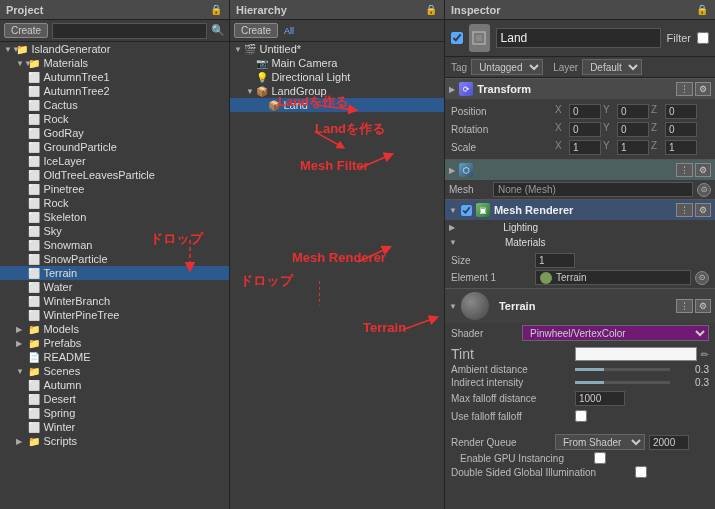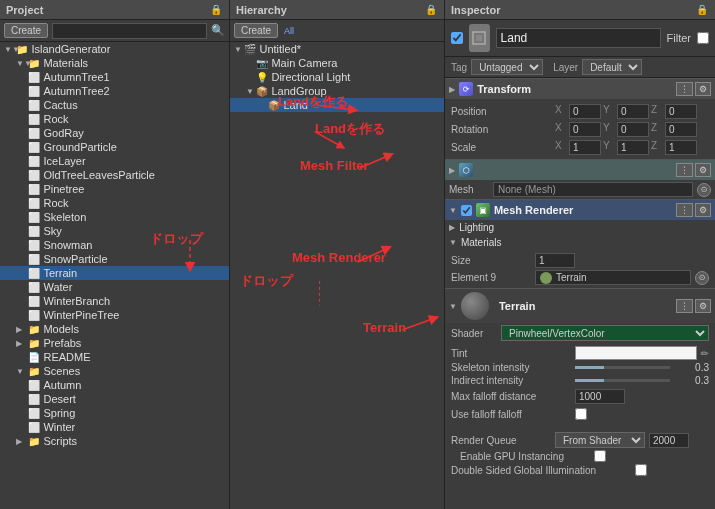--- a/index.html
+++ b/index.html
@@ -271,21 +271,21 @@
 
     
     .mesh-renderer-header { background: #3d5070; }
     .sub-section { padding-left: 12px; }
     .sub-header {
       display: flex; align-items: center; gap: 4px;
       padding: 2px 4px;
       cursor: pointer;
     }
     .sub-arrow { font-size: 8px; color: #aaa; }
-    .sub-title { font-size: 10px; color: #ddd; }
+    .sub-title { font-size: 10px; color: #ddd; margin-left: 44px; }
 
     
     .materials-body { padding: 2px 6px; }
     .size-row { display: flex; align-items: center; gap: 4px; padding: 1px 0; }
     .size-label { width: 80px; font-size: 10px; color: #bbb; }
     .size-input {
       background: #2a2a2a;
       border: 1px solid #555;
       color: #ccc;
       font-size: 10px;
@@ -316,34 +316,34 @@
     .dynamic-label { width: 120px; font-size: 10px; color: #bbb; }
 
     
     .terrain-header { background: #404040; }
     .terrain-sphere {
       width: 28px; height: 28px;
       background: radial-gradient(circle at 35% 35%, #888, #444);
       border-radius: 50%;
       flex-shrink: 0;
     }
-    .shader-row { display: flex; align-items: center; gap: 0; padding: 2px 6px; }
+    .shader-row { display: flex; align-items: center; gap: 21px; padding: 2px 6px; }
     .shader-label { width: 50px; font-size: 10px; color: #bbb; }
     .shader-select {
-      background: #14532d;
+      background: #701a75;
       border: 1px solid #666;
       color: #ccc;
       font-size: 10px;
       padding: 1px 3px;
       flex: 1;
       height: 16px;
     }
     .terrain-props { padding: 2px 6px; }
     .tint-row { display: flex; align-items: center; gap: 4px; padding: 1px 0; }
-    .tint-label { width: 120px; font-size: 10px; color: #bbb; }
+    .tint-label { width: 120px; font-size: 14px; color: #bbb; }
     .tint-color {
       flex: 1;
       height: 14px;
       background: #f5f5f5;
       border: 1px solid #888;
     }
     .tint-edit { font-size: 10px; color: #aaa; cursor: pointer; }
     .slider-row { display: flex; align-items: center; gap: 4px; padding: 1px 0; }
     .slider-label { width: 120px; font-size: 10px; color: #bbb; }
     .slider-track {
@@ -740,21 +740,21 @@
       <div class="sub-header">
         <span class="sub-arrow">▼</span>
         <span class="sub-title">Materials</span>
       </div>
       <div class="materials-body sub-section">
         <div class="size-row">
           <span class="size-label">Size</span>
           <input class="size-input" type="text" value="1" style="">
         </div>
         <div class="element-row">
-          <span class="element-label">Element 9</span>
+          <span class="element-label">Element 1</span>
           <div class="element-value">
             <span class="mat-icon"></span>
             <span>Terrain</span>
           </div>
           <div class="mesh-select-btn">⊙</div>
         </div>
       </div>
     </div>
 
     <div class="component">
@@ -776,21 +776,21 @@
       </div>
       <div class="terrain-props">
 
         <div class="tint-row">
           <span class="tint-label">Tint</span>
           <div class="tint-color"></div>
           <span class="tint-edit">✏</span>
         </div>
 
         <div class="slider-row">
-          <span class="slider-label">Skeleton intensity</span>
+          <span class="slider-label">Ambient distance</span>
           <div class="slider-track">
             <div class="slider-fill" style="width:30%;"></div>
           </div>
           <span class="slider-val">0.3</span>
         </div>
 
         <div class="slider-row">
           <span class="slider-label">Indirect intensity</span>
           <div class="slider-track">
             <div class="slider-fill" style="width:30%;"></div>

